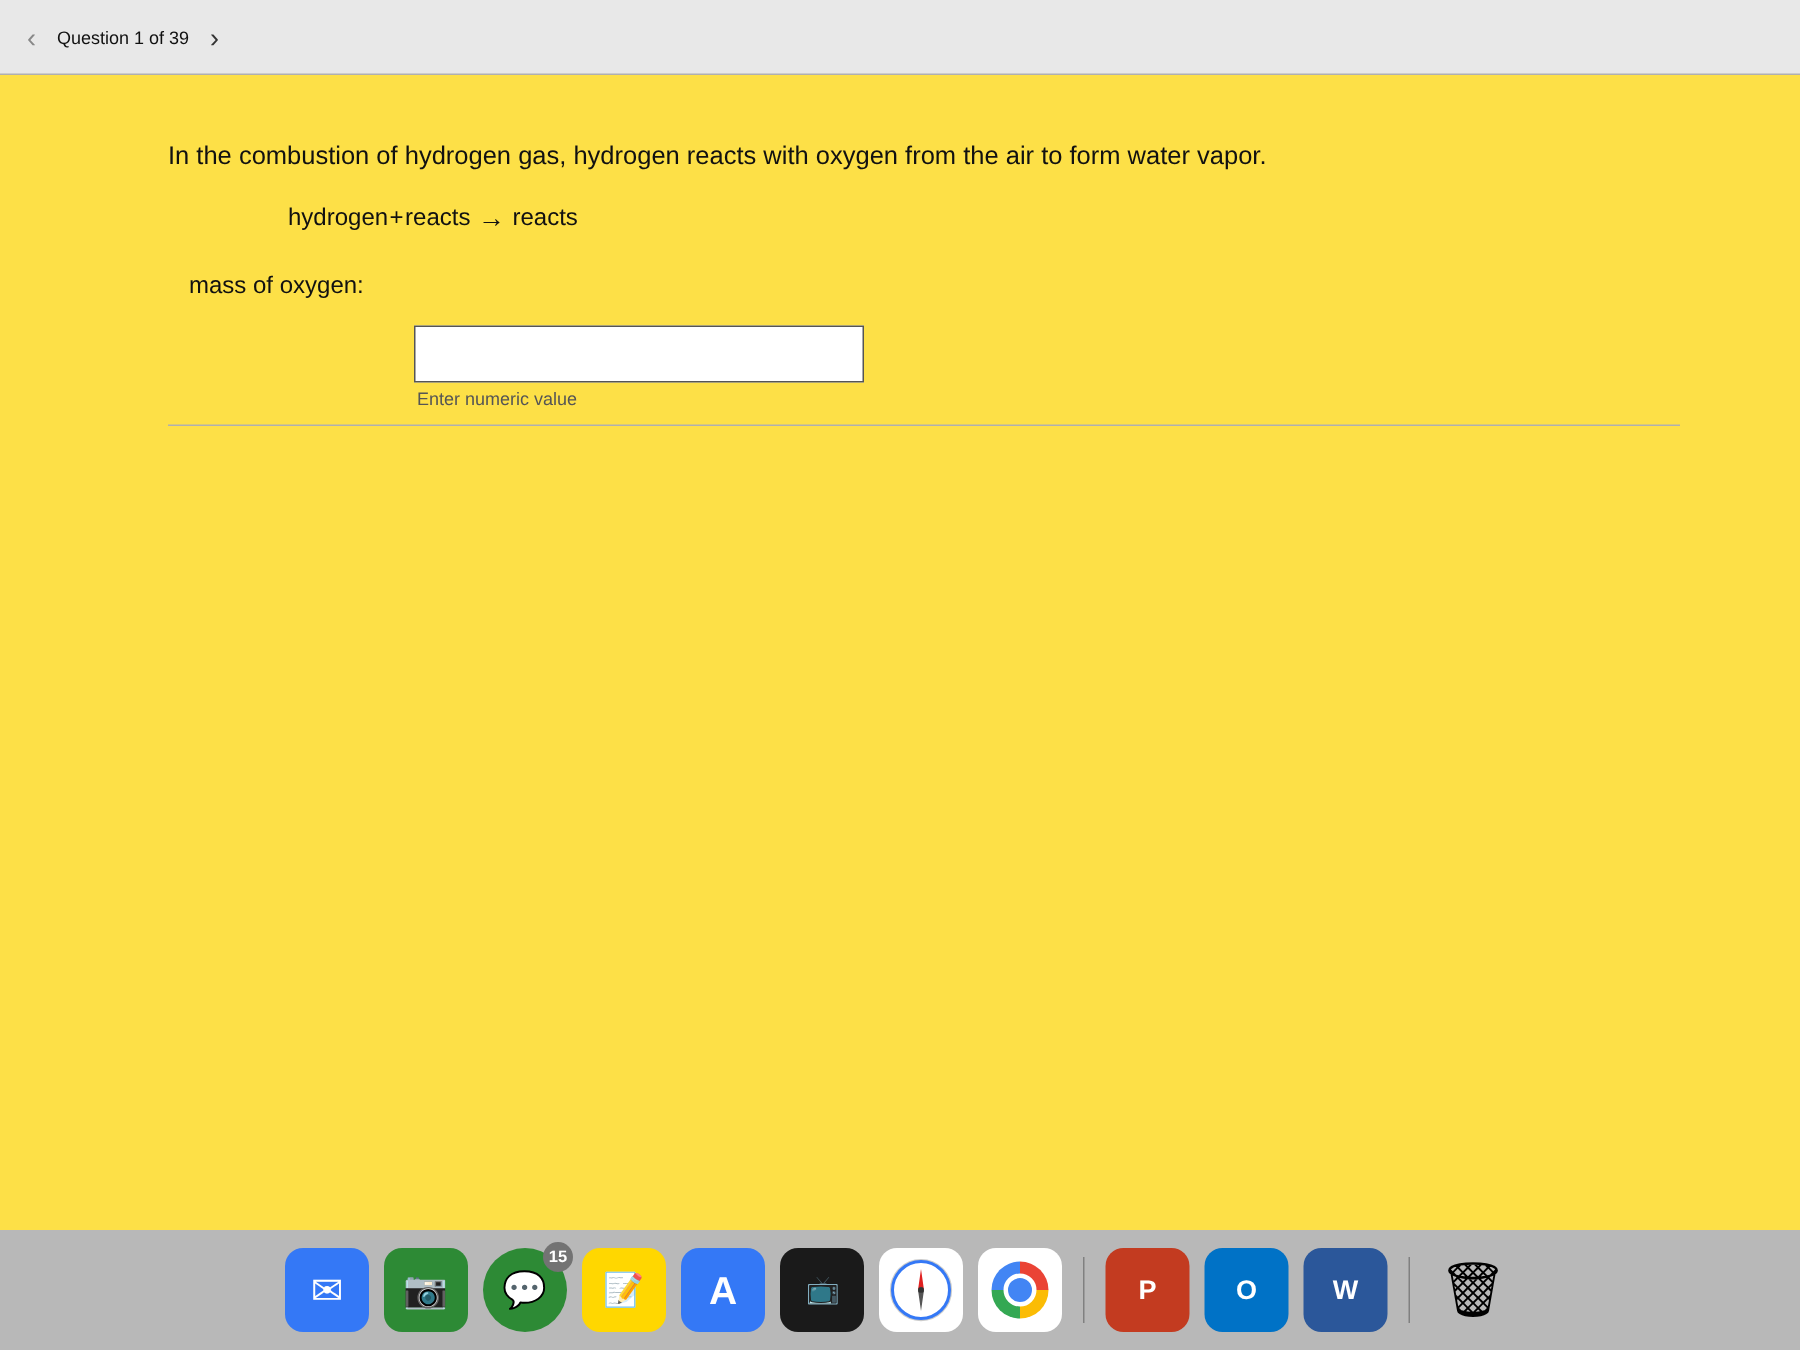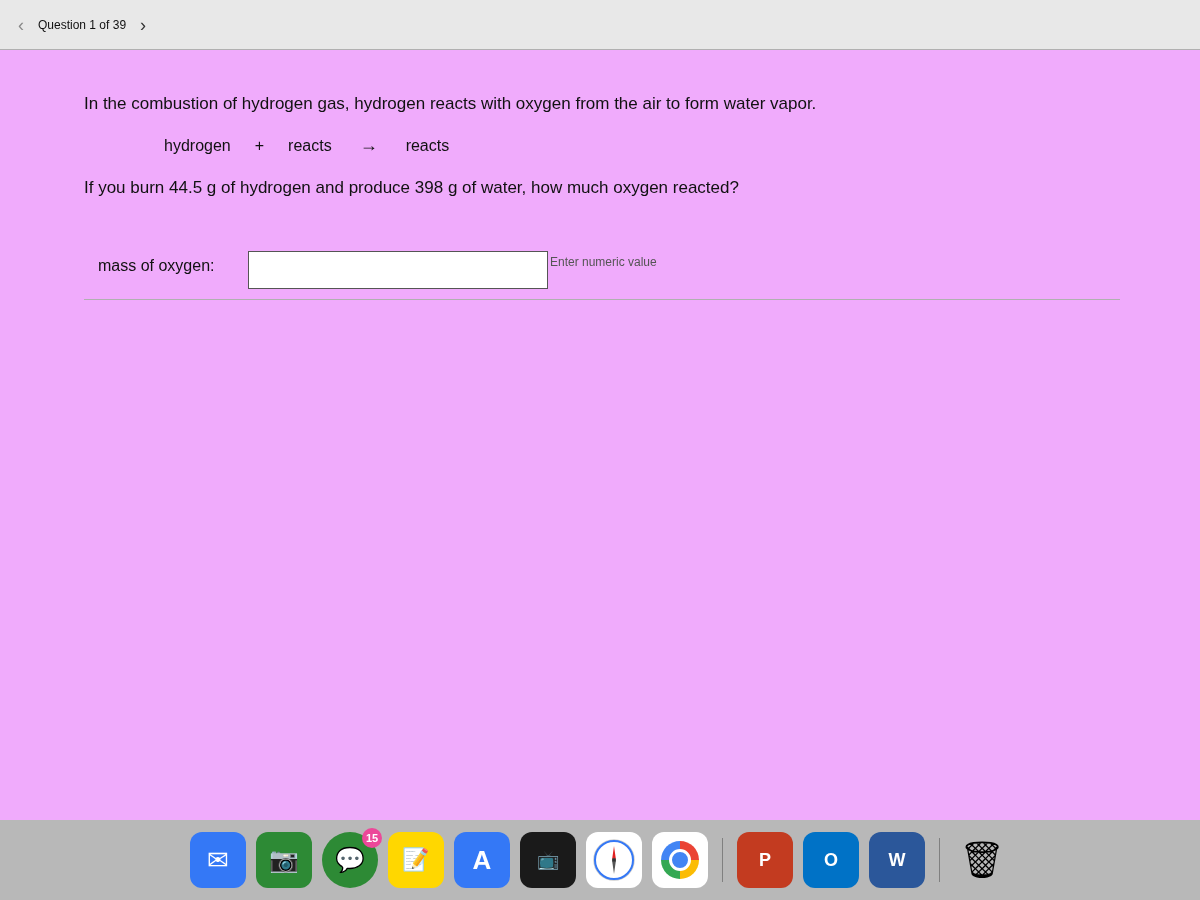--- a/index.html
+++ b/index.html
@@ -45,38 +45,38 @@
     }
 
     .nav-arrow.right {
       color: #333;
     }
 
     
     .main-content {
       width: 100%;
       height: calc(900px - 50px - 80px);
-      background: #f0abfc;
-      padding: 40px 80px 40px 84px;
+      background: #fde047;
+      padding: 40px 80px 40px 112px;
     }
 
     .question-text {
       font-size: 17px;
       color: #111;
       line-height: 1.6;
       margin-bottom: 18px;
     }
 
     .equation-line {
       font-size: 16px;
       color: #111;
       margin: 14px 0 18px 80px;
       display: flex;
       align-items: center;
-      gap: 24px;
+      gap: 1px;
     }
 
     .arrow-symbol {
       font-size: 18px;
       display: inline-block;
       margin: 0 4px;
     }
 
     .second-question {
       font-size: 17px;
@@ -95,22 +95,23 @@
     .answer-label {
       font-size: 16px;
       color: #111;
       min-width: 130px;
       padding-top: 6px;
       margin-left: 14px;
     }
 
     .input-container {
       display: flex;
-      flex-direction: row;
+      flex-direction: column;
       align-items: flex-start;
+      margin-top: 41px;
     }
 
     .answer-input {
       width: 300px;
       height: 38px;
       border: 1.5px solid #555;
       background: white;
       padding: 4px 8px;
       font-size: 15px;
       outline: none;
@@ -154,21 +155,21 @@
     .dock-item.mail { background: #3478f6; }
     .dock-item.facetime { background: #2d8a35; }
     .dock-item.messages {
       background: #2d8a35;
       border-radius: 50%;
     }
     .dock-item.messages .badge {
       position: absolute;
       top: -4px;
       right: -4px;
-      background: #ec4899;
+      background: #737373;
       color: white;
       font-size: 11px;
       font-weight: bold;
       width: 20px;
       height: 20px;
       border-radius: 50%;
       display: flex;
       align-items: center;
       justify-content: center;
     }
@@ -229,21 +230,20 @@
   <p class="question-text">In the combustion of hydrogen gas, hydrogen reacts with oxygen from the air to form water vapor.</p>
 
   <div class="equation-line">
     <span>hydrogen</span>
     <span>+</span>
     <span>reacts</span>
     <span class="arrow-symbol">→</span>
     <span>reacts</span>
   </div>
 
-  <p class="second-question">If you burn 44.5 g of hydrogen and produce 398 g of water, how much oxygen reacted?</p>
 
   <div class="answer-row">
     <span class="answer-label">mass of oxygen:</span>
     <div class="input-container">
       <input class="answer-input" type="text" style="">
       <span class="input-hint">Enter numeric value</span>
     </div>
   </div>
 
   <div class="divider-line"></div>

